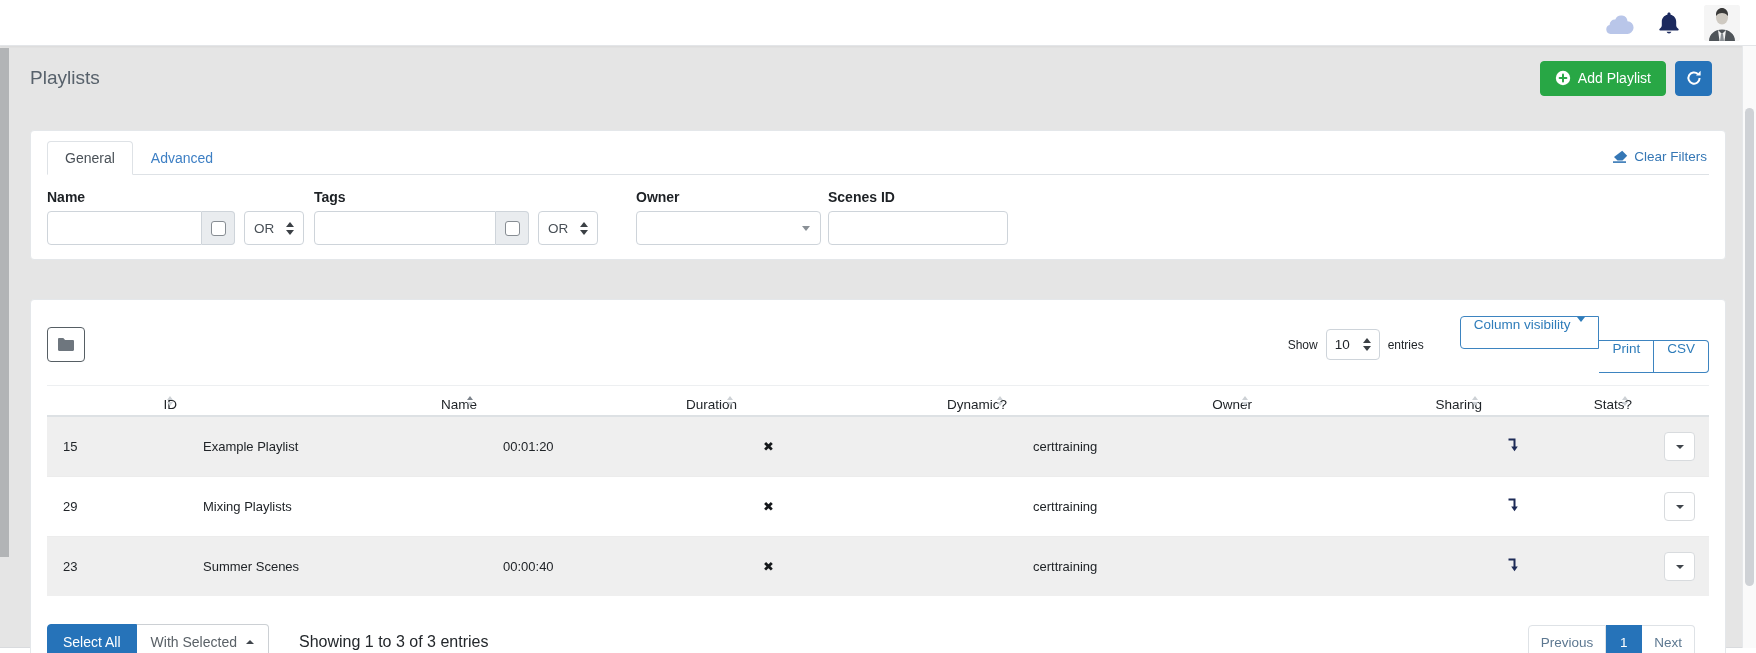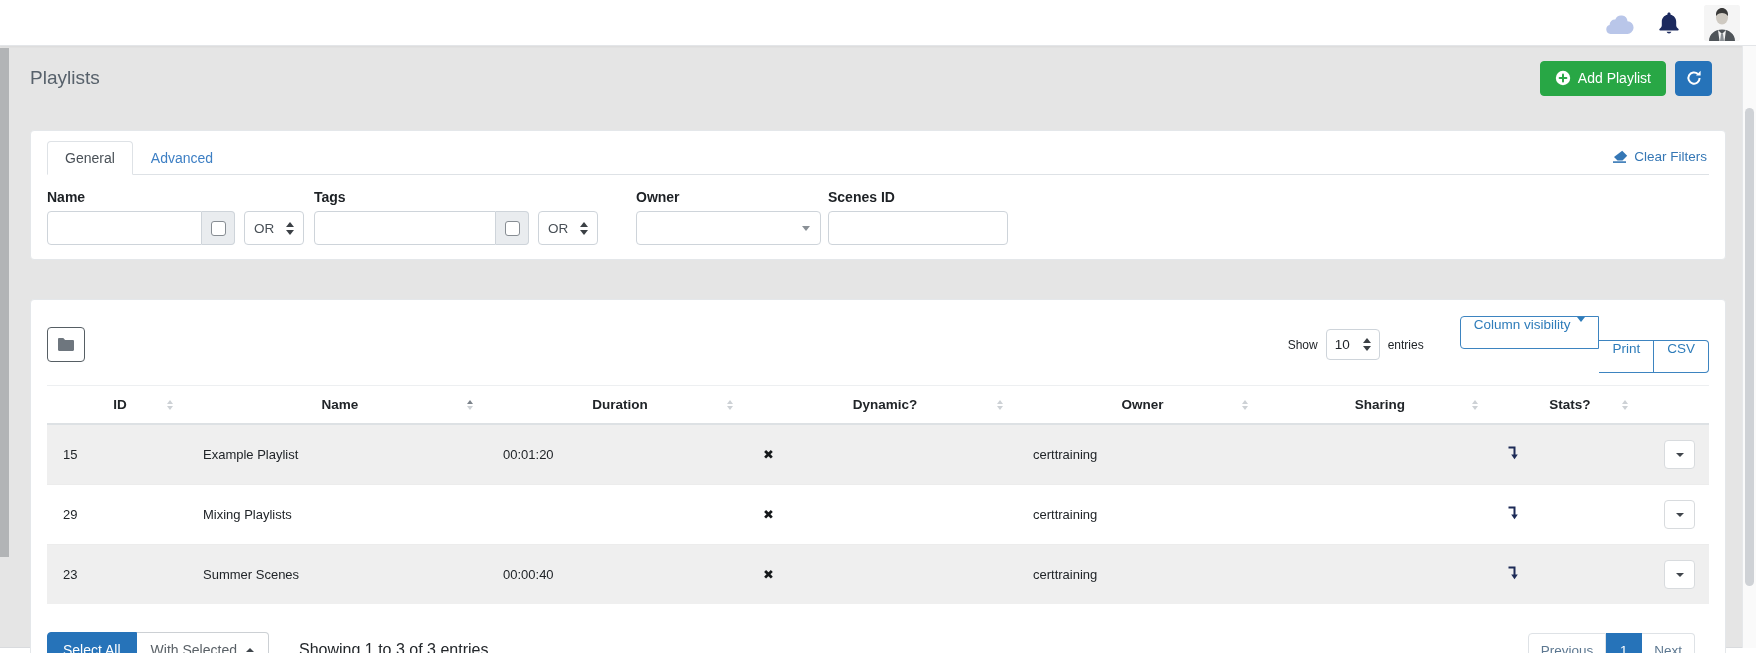--- a/index.html
+++ b/index.html
@@ -72,22 +72,22 @@
   .entries-gap { margin-right:14px; }
   .btn-group-outline { display:flex; margin-left:14px; }
   .btn-outline { height:33px; padding:0 13px; background:#fff; border:1px solid #3d84c0; color:#2e7cba;
     font-size:13.5px; display:flex; align-items:flex-start; gap:7px; cursor:pointer; }
   .btn-outline:not(:first-child){ border-left:none;margin-top:24px; }
   .btn-outline:first-child { border-top-left-radius:4px; border-bottom-left-radius:4px; }
   .btn-outline:last-child { border-top-right-radius:4px; border-bottom-right-radius:4px; }
   .caret-dn { width:0; height:0; border-left:4.5px solid transparent; border-right:4.5px solid transparent; border-top:5px solid #2e7cba; }
   
   table.grid { width:100%; border-collapse:collapse; margin-top:12px; border-top:1px solid #edeff1; }
-  .grid th { text-align:center; font-size:13.5px; font-weight:bold; color:#212529;
-    padding:11px 10px 11px 16px; border-bottom:2px solid #dde1e4; position:relative; cursor:pointer; }
+  .grid th { text-align:right; font-size:13.5px; font-weight:normal; color:#212529;
+    padding:11px 10px 3px 16px; border-bottom:2px solid #dde1e4; position:relative; cursor:pointer; }
   .grid td { font-size:13px; color:#212529; padding:15px 10px 15px 16px; }
   .grid tbody tr { border-top:1px solid #ececec; }
   .grid tbody tr.odd { background:#efefef; }
   .grid tbody tr.even { background:#ffffff; }
   .sort { position:absolute; right:14px; top:50%; transform:translateY(-50%); display:flex; flex-direction:column; gap:2px; }
   .s-up { width:0; height:0; border-left:3.5px solid transparent; border-right:3.5px solid transparent; border-bottom:4.5px solid #cdd1d5; }
   .s-dn { width:0; height:0; border-left:3.5px solid transparent; border-right:3.5px solid transparent; border-top:4.5px solid #cdd1d5; }
   .s-active { border-bottom-color:#7b828a; }
   .x-mark { font-weight:bold; font-size:13px; color:#15181b; }
   .row-dd { width:31px; height:29px; background:#fff; border:1px solid #d8dbde; border-radius:4px;

